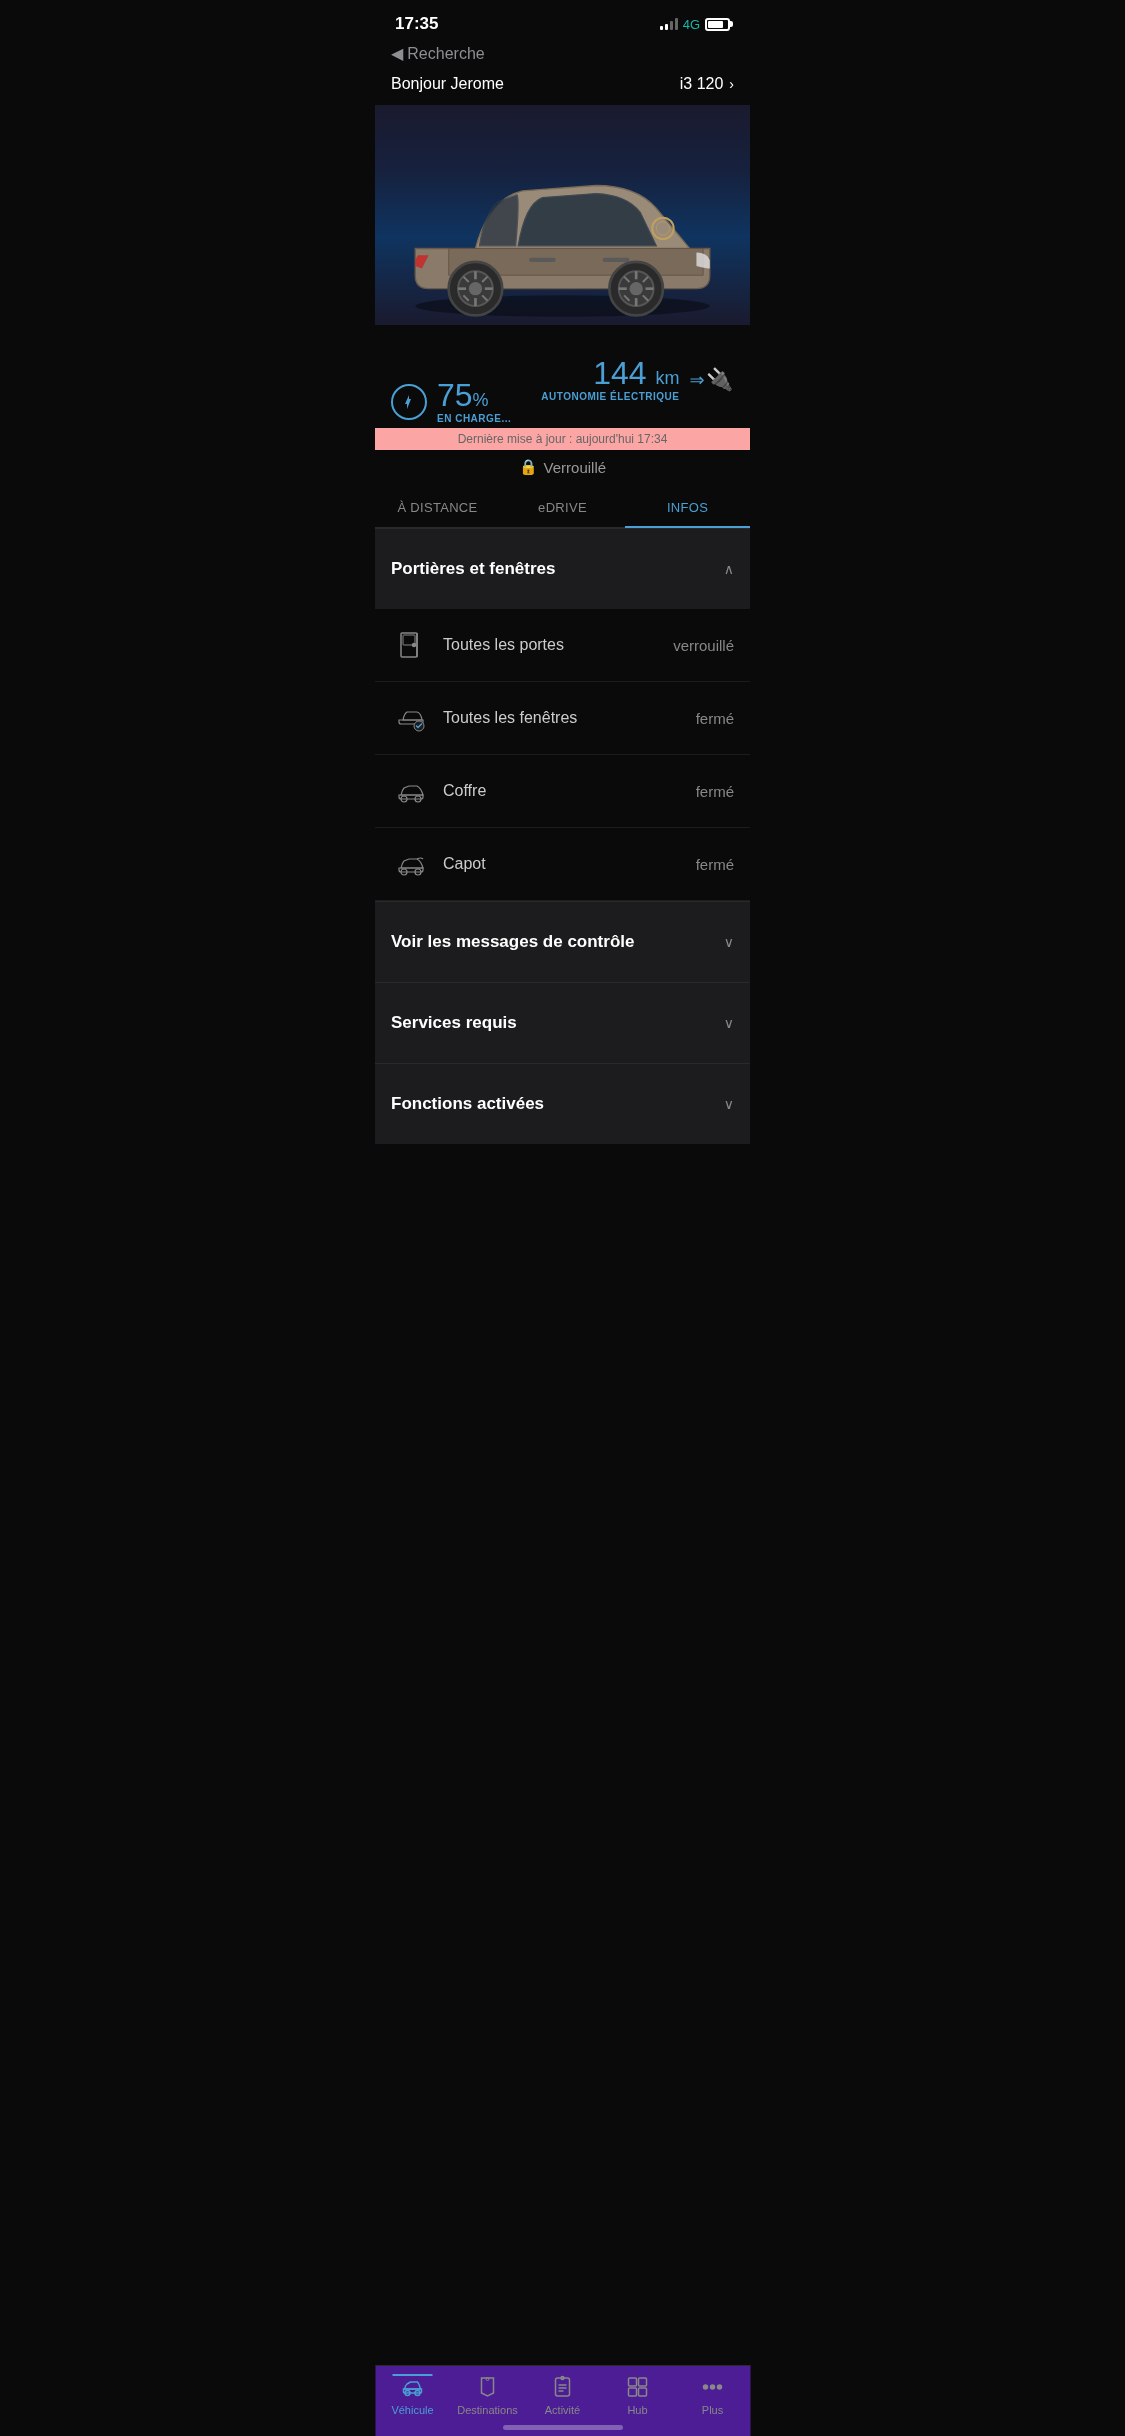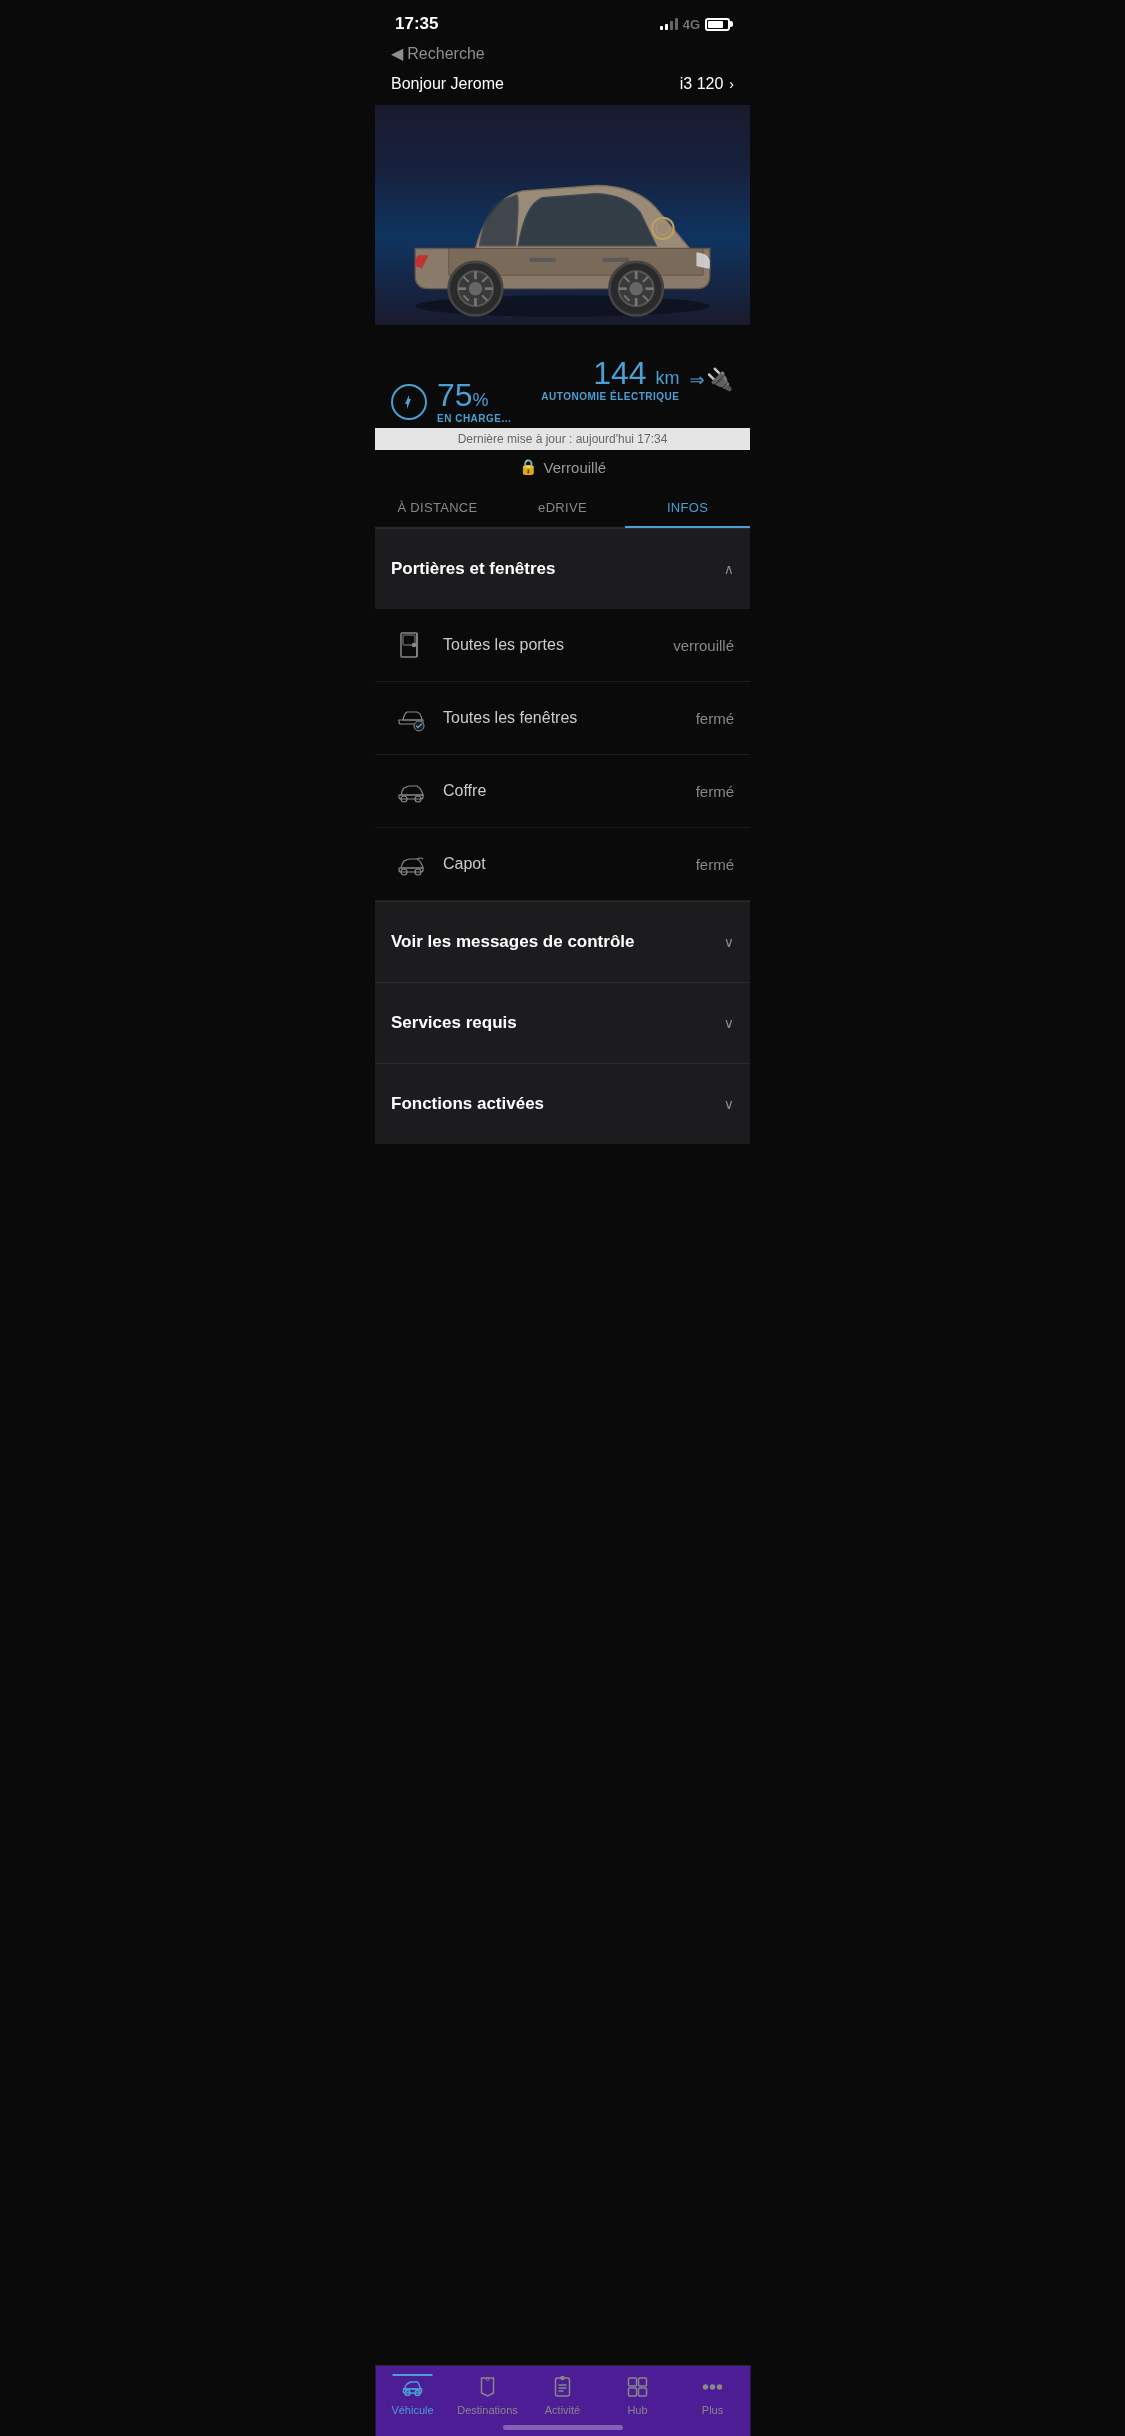--- a/index.html
+++ b/index.html
@@ -50,22 +50,22 @@
       border-radius: 1px;
     }
 
     .bar1 { height: 4px; }
     .bar2 { height: 6px; }
     .bar3 { height: 9px; background: #666; }
     .bar4 { height: 12px; background: #666; }
 
     .network-label {
       font-size: 13px;
-      font-weight: 700;
-      color: #737373;
+      font-weight: 400;
+      color: #14b8a6;
     }
 
     .battery-container {
       display: flex;
       align-items: center;
     }
 
     .battery-icon {
       width: 25px;
       height: 13px;
@@ -238,21 +238,21 @@
       color: #4a9fd4;
       font-size: 22px;
     }
 
     
     .last-update {
       text-align: center;
       color: #666;
       font-size: 12px;
       padding: 4px 16px;
-      background: #e5e5e5;
+      background: #fca5a5;
     }
 
     
     .lock-status {
       text-align: center;
       color: #999;
       font-size: 15px;
       padding: 8px 16px 12px;
       background: #0a0a0a;
       display: flex;

